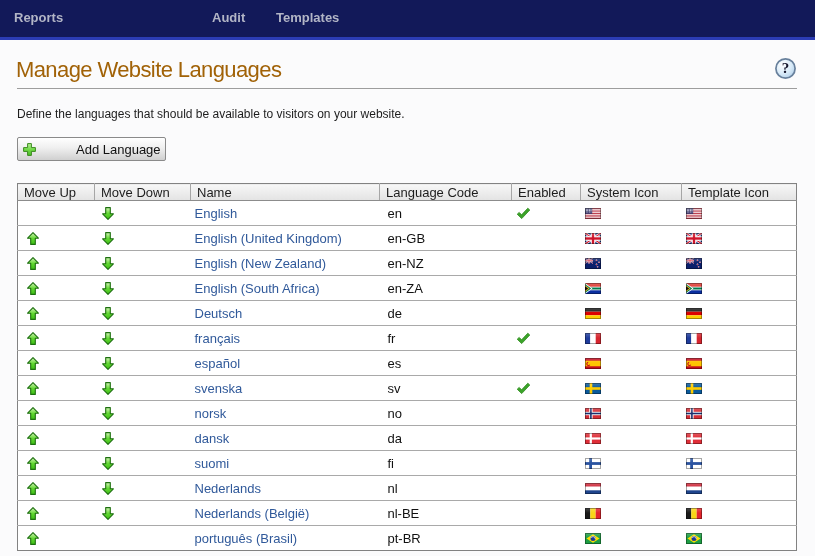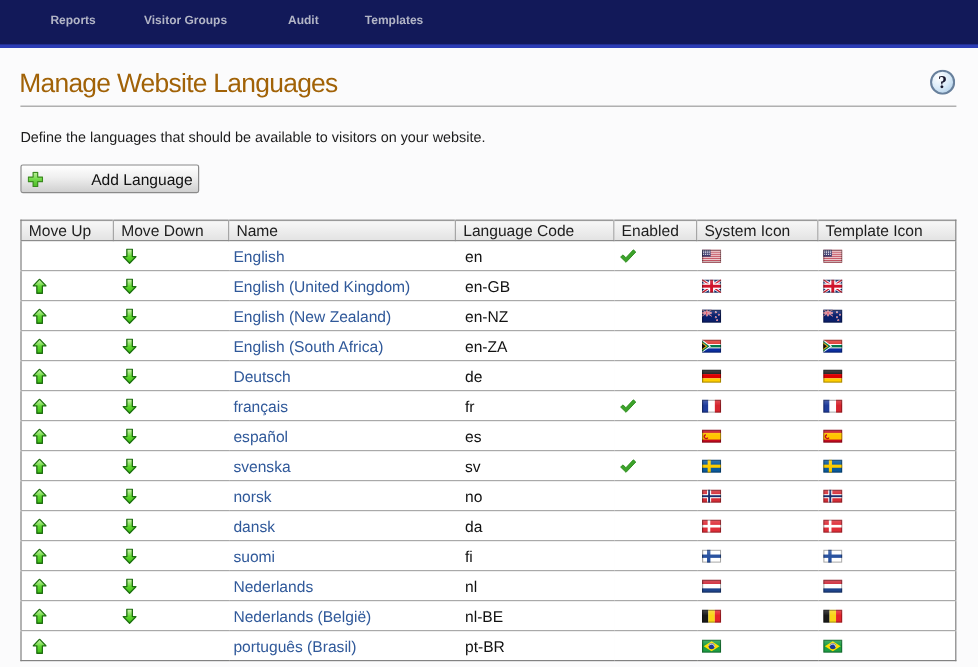--- a/index.html
+++ b/index.html
@@ -2,22 +2,22 @@
 <html><head>
 <meta charset="utf-8">
 <style>
 * { margin:0; padding:0; box-sizing:border-box; }
 html,body { width:815px; height:556px; overflow:hidden;
   font-family:"Liberation Sans", sans-serif; background:#fbfbfc; }
 .nav { position:absolute; left:0; top:0; width:815px; height:40px;
   background:#121959; border-bottom:0; }
 .nav:after { content:""; position:absolute; left:0; top:37px; width:815px; height:3px;
   background:#2b3cb5; }
-.nav span { position:absolute; top:0; line-height:36px; font-size:10px; font-weight:bold;
-  color:#b2b5c6;margin-left:28px; }
+.nav span { position:absolute; top:0; line-height:36px; font-size:13px; font-weight:bold;
+  color:#b2b5c6; }
 h1 { position:absolute; left:16px; top:57px; font-size:22px; font-weight:400;
   color:#a16207; letter-spacing:-0.6px; }
 .hr { position:absolute; left:17px; top:88px; width:780px; height:1px; background:#9d9d9d; }
 .help { position:absolute; left:775px; top:58px; }
 .desc { position:absolute; left:17px; top:107px; font-size:12px; color:#1d1d1d;text-align:center; }
 .btn { position:absolute; left:17px; top:137px; height:24px; padding:0 4px 0 5px;
   border:1px solid #8a8a8a; border-radius:2px;
   background:linear-gradient(#ffffff, #efefef 45%, #d0d0d0);
   font-family:"Liberation Sans", sans-serif;
   font-size:13px; color:#111; display:flex; align-items:center;gap:36px; }
@@ -42,21 +42,20 @@
 .cn { padding-left:4px; }
 .cc { padding-left:8px; }
 .ce svg { margin-left:4px; }
 .cf svg { margin-left:4px; }
 .w1{width:77px}.w2{width:96px}.w3{width:189px}.w4{width:132px}.w5{width:69px}.w6{width:101px}.w7{width:115px}
 </style>
 </head>
 <body>
 <div class="nav">
   <span style="left:14px">Reports</span>
-  <span style="left:92px">Visitor Groups</span>
   <span style="left:212px">Audit</span>
   <span style="left:276px">Templates</span>
 </div>
 <h1>Manage Website Languages</h1>
 <div class="hr"></div>
 <div class="help"><svg width="21" height="21" viewBox="0 0 21 21">
       <defs>
         <radialGradient id="gh" cx="0.35" cy="0.3" r="0.85">
           <stop offset="0" stop-color="#ffffff"></stop>
           <stop offset="0.55" stop-color="#d8eaf8"></stop>

